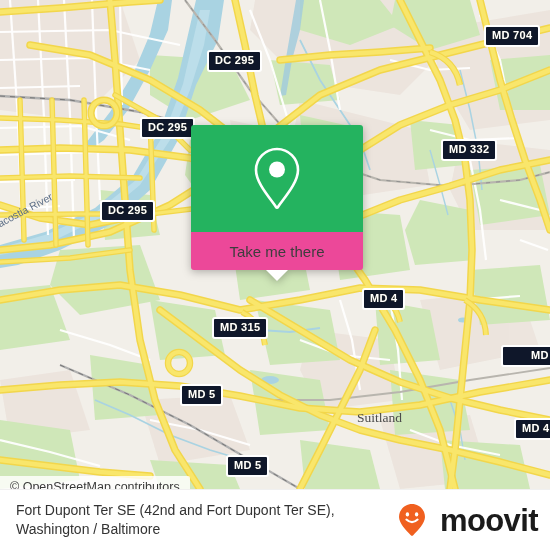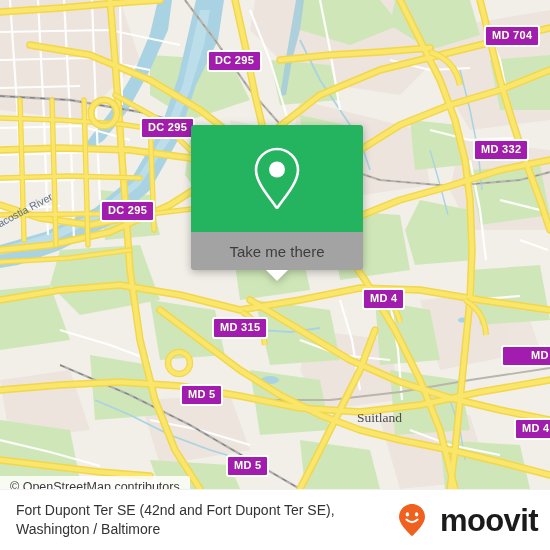--- a/index.html
+++ b/index.html
@@ -21,21 +21,21 @@
     left: 0; top: 0;
     width: 550px; height: 489px;
     background: #f2efe9;
     overflow: hidden;
   }
   #map-svg { position: absolute; left: 0; top: 0; }
 
   
   .shield {
     position: absolute;
-    background: #a21caf;
+    background: #0f172a;
     border: 2px solid #ffffff;
     border-radius: 3px;
     color: #ffffff;
     font-size: 11px;
     font-weight: bold;
     line-height: 1;
     padding: 3px 6px 4px 6px;
     white-space: nowrap;
     letter-spacing: 0.3px;
     text-shadow: 0 0 1px rgba(120,110,40,.55);
@@ -65,21 +65,21 @@
   #popup-image {
     height: 107px;
     background: #24b35f;
     border-radius: 3px 3px 0 0;
     display: flex;
     align-items: center;
     justify-content: center;
   }
   #popup-action {
     height: 38px;
-    background: #a3a3a3;
+    background: #ec4899;
     border-radius: 0 0 3px 3px;
     display: flex;
     align-items: center;
     justify-content: center;
     position: relative;
   }
   #popup-action-label {
     color: #3d3d3d;
     font-size: 15px;
   }
@@ -334,21 +334,21 @@
           <path d="M242,312 Q262,322 265,345" stroke="#f9e66b" stroke-width="3.6"></path>
         </g>
 
       </g>
     </svg>
 
     <div class="shield" style="left:207px; top:50px;">DC 295</div>
     <div class="shield" style="left:140px; top:117px;">DC 295</div>
     <div class="shield" style="left:100px; top:200px;">DC 295</div>
     <div class="shield" style="left:484px; top:25px;">MD 704</div>
-    <div class="shield" style="left:441px; top:139px;margin-left:32px;">MD 332</div>
+    <div class="shield" style="left:441px; top:139px;">MD 332</div>
     <div class="shield" style="left:362px; top:288px;">MD 4</div>
     <div class="shield" style="left:212px; top:317px;">MD 315</div>
     <div class="shield" style="left:501px; top:345px;padding-left:28px;">MD 458</div>
     <div class="shield" style="left:180px; top:384px;">MD 5</div>
     <div class="shield" style="left:514px; top:418px;">MD 4</div>
     <div class="shield" style="left:226px; top:455px;">MD 5</div>
 
     <div class="place-label" style="left:357px; top:410px;font-family:Liberation Serif, serif;">Suitland</div>
 
     <div class="water-label" style="left:-2px; top:218px; transform: rotate(-28deg); transform-origin: left center;">acostia River</div>

